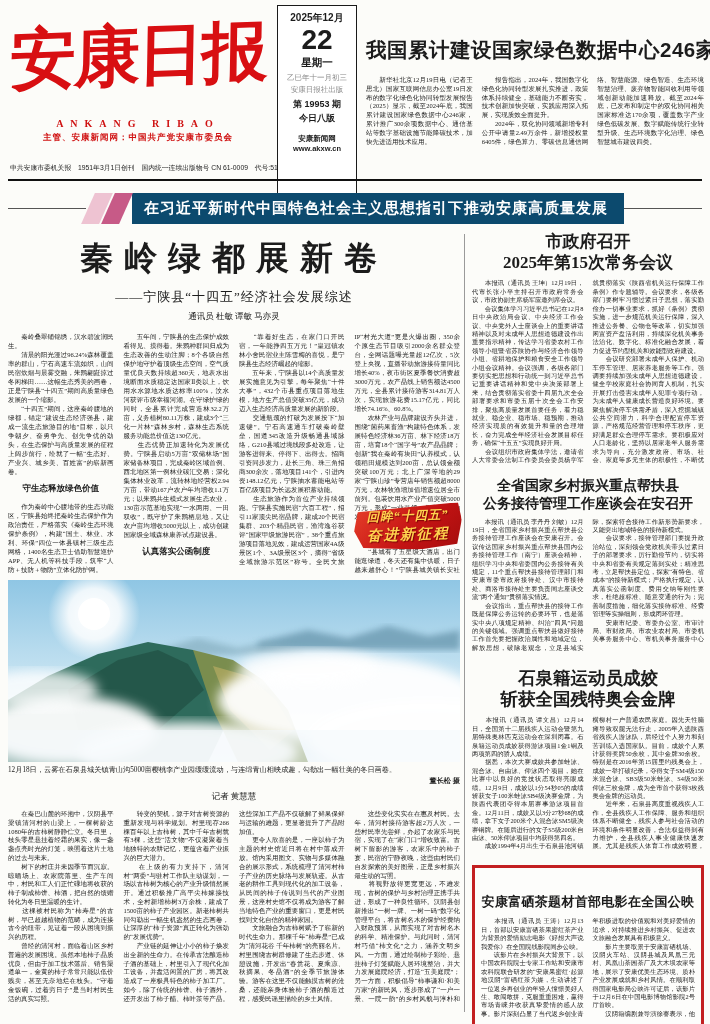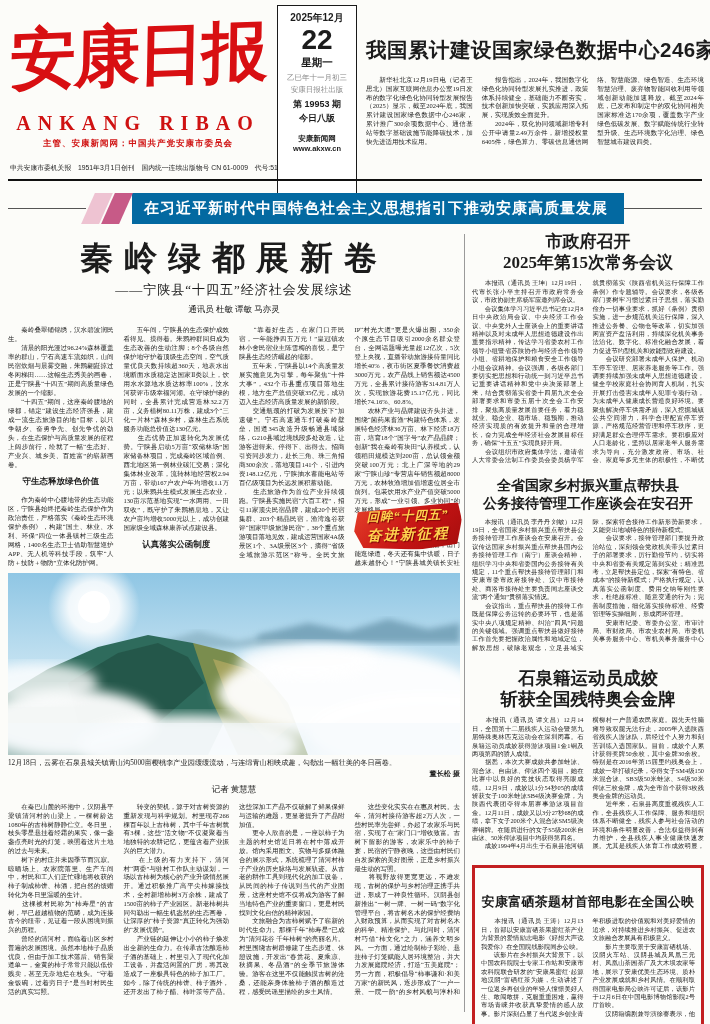--- a/index.html
+++ b/index.html
@@ -3,21 +3,21 @@
 <meta charset="utf-8">
 <style>
   html,body{margin:0;padding:0;background:#e8e8e4;}
   .page{position:relative;width:710px;height:1024px;margin:0 auto;background:#fcfcf9;
         font-family:"Liberation Serif","DejaVu Serif",serif;color:#1c1c1c;overflow:hidden;}
 
   
   .masthead{position:absolute;left:6px;top:4px;width:264px;text-align:center;}
   .calligraphy{font-size:66px;font-weight:900;color:#d80f12;line-height:104px;
                letter-spacing:-2px;transform:rotate(-2deg) skewX(-3deg);white-space:nowrap;}
-  .latin{color:#cf1212;font-weight:bold;font-size:20px;letter-spacing:7px;margin-top:4px;}
+  .latin{color:#cf1212;font-weight:bold;font-size:10px;letter-spacing:7px;margin-top:10px;}
   .organizer{color:#d01212;font-size:8.5px;font-weight:bold;margin-top:3px;letter-spacing:1px;}
   .mast-footer{position:absolute;left:10px;top:163px;width:420px;font-size:6.8px;color:#222;
                font-family:"Liberation Sans",sans-serif;white-space:nowrap;}
 
   
   .datebox{position:absolute;left:277px;top:5px;width:80px;height:192px;border:1.5px solid #1a1a1a;
            text-align:center;font-family:"Liberation Sans",sans-serif;padding-top:5px;box-sizing:border-box;background:#fff;}
   .db-ym{font-size:10px;font-weight:bold;}
   .db-day{font-size:28px;font-weight:bold;line-height:30px;}
   .db-week{font-size:10.5px;font-weight:bold;margin-top:1px;}
@@ -33,33 +33,33 @@
   .ts-head{margin:0;font-size:20.5px;font-weight:900;letter-spacing:.5px;white-space:nowrap;
            font-family:"Liberation Sans",sans-serif;}
   .cols3{margin-top:12px;height:86px;overflow:hidden;column-count:3;column-gap:9px;}
   .paras{font-size:6.5px;line-height:8.8px;text-align:justify;white-space:pre-line;}
 
   .rule{position:absolute;left:8px;right:8px;top:179px;border-top:2px solid #111;}
 
   
   .banner-row{position:absolute;left:8px;right:8px;top:190px;height:36px;display:flex;align-items:center;}
   .hline{flex:1;border-top:1px solid #555;}
-  .banner{position:relative;background:#0369a1;color:#fff;font-weight:bold;font-size:15px;
+  .banner{position:relative;background:#0c4a6e;color:#fff;font-weight:bold;font-size:15px;
           letter-spacing:1px;padding:6px 16px 6px 12px;white-space:nowrap;
           font-family:"Liberation Sans",sans-serif;margin-left:46px;}
   .accent{position:absolute;top:0;bottom:0;width:18px;transform:skewX(-24deg);}
   .a1{left:-44px;background:#eec3d2;}
   .a2{left:-24px;background:#c75a87;}
 
   .vdivider{position:absolute;left:464px;top:234px;height:778px;border-left:1px solid #9a9a9a;}
 
   
   .left-col{position:absolute;left:8px;top:234px;width:452px;}
   .a-title{margin:2px 0 0;text-align:center;font-size:33px;font-weight:900;letter-spacing:11px;white-space:nowrap;}
-  .a-sub{text-align:center;font-size:13px;letter-spacing:1px;}
+  .a-sub{text-align:center;font-size:13px;margin-top:7px;letter-spacing:1px;}
   .a-byline{text-align:center;font-size:8.5px;margin-top:5px;}
   .a-body{margin-top:9px;height:242px;overflow:hidden;column-count:4;column-gap:10px;}
   .a-body .paras{font-size:6.5px;line-height:9px;}
   .shead{margin:7px 0;text-align:center;font-size:8.5px;font-weight:bold;
          font-family:"Liberation Sans",sans-serif;}
 
   .badge{position:absolute;left:346px;top:270px;width:108px;height:46px;transform:rotate(-2deg);
          background:linear-gradient(135deg,#e7402a 0%,#c51414 55%,#a50d0d 100%);
          clip-path:polygon(4% 14%,97% 0,100% 38%,95% 90%,60% 100%,8% 92%,0 55%);
          text-align:center;color:#ffd44e;font-weight:900;font-style:italic;

